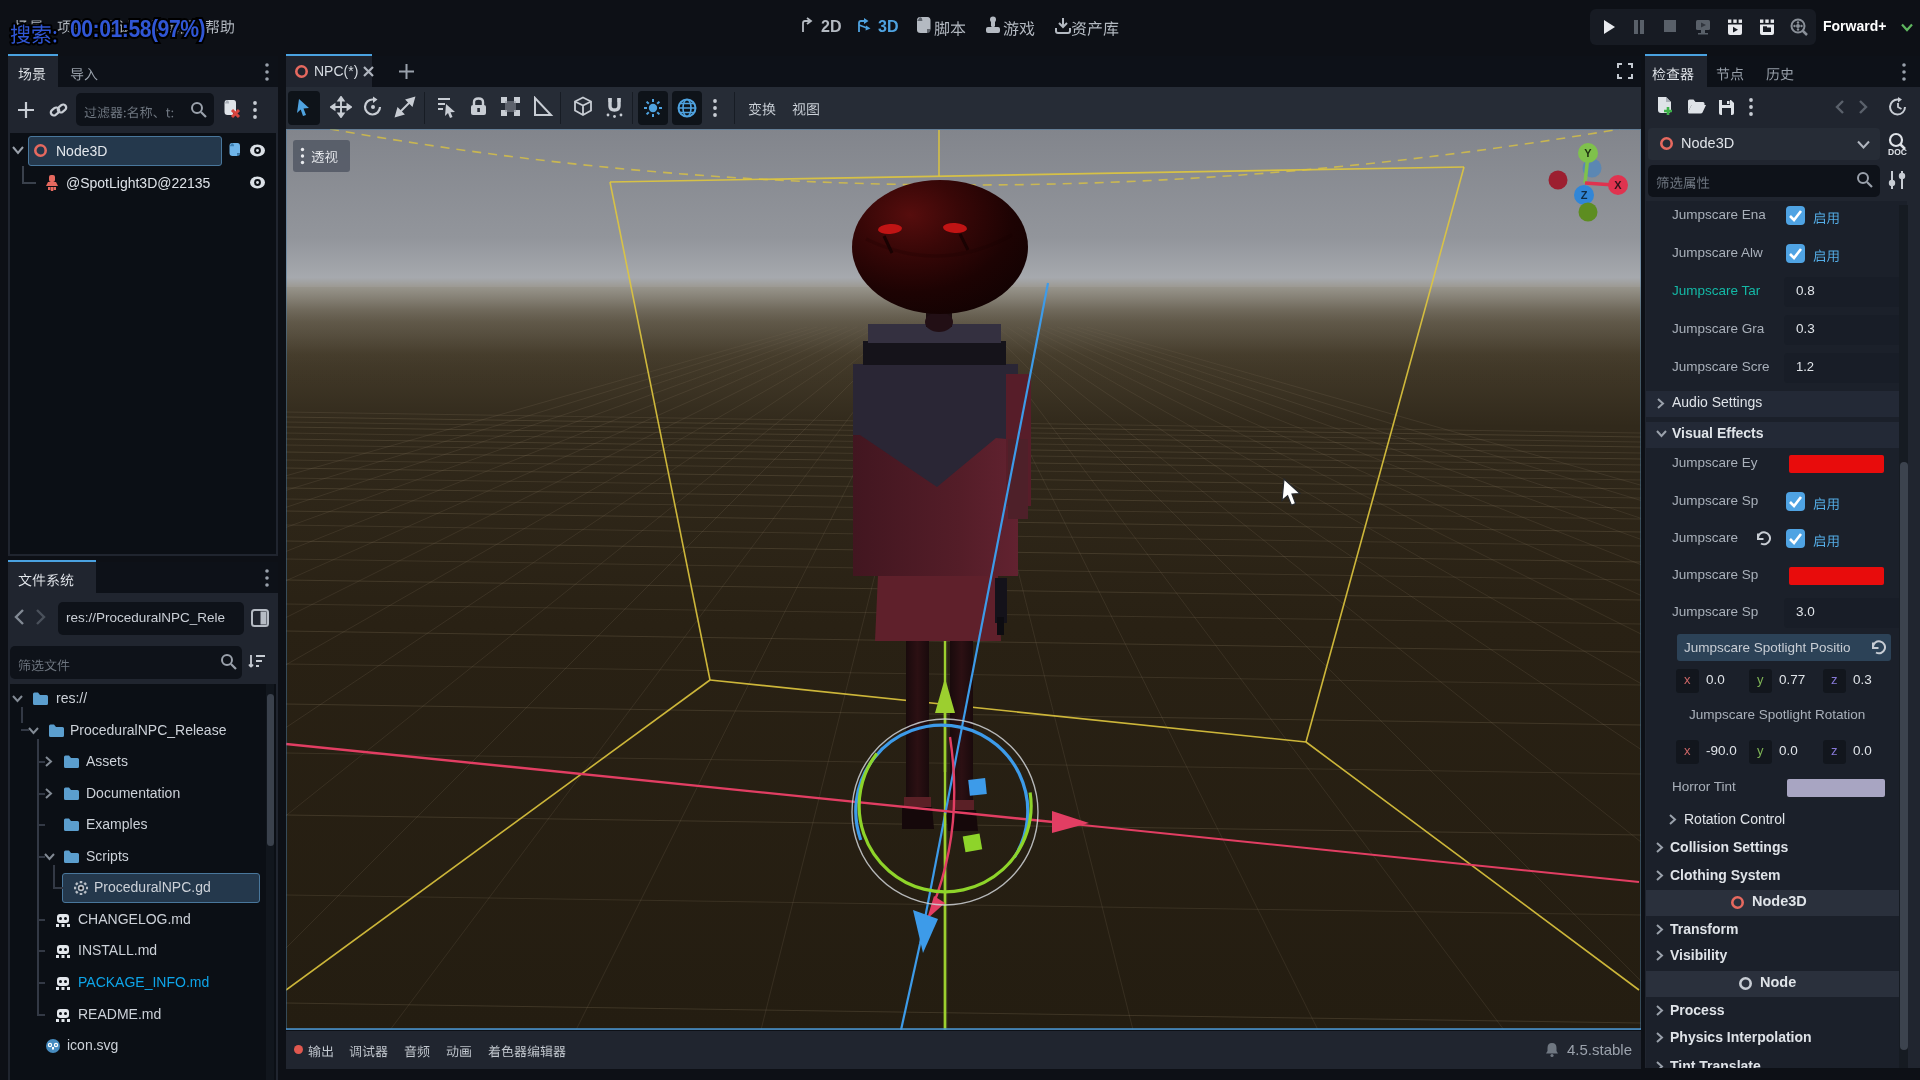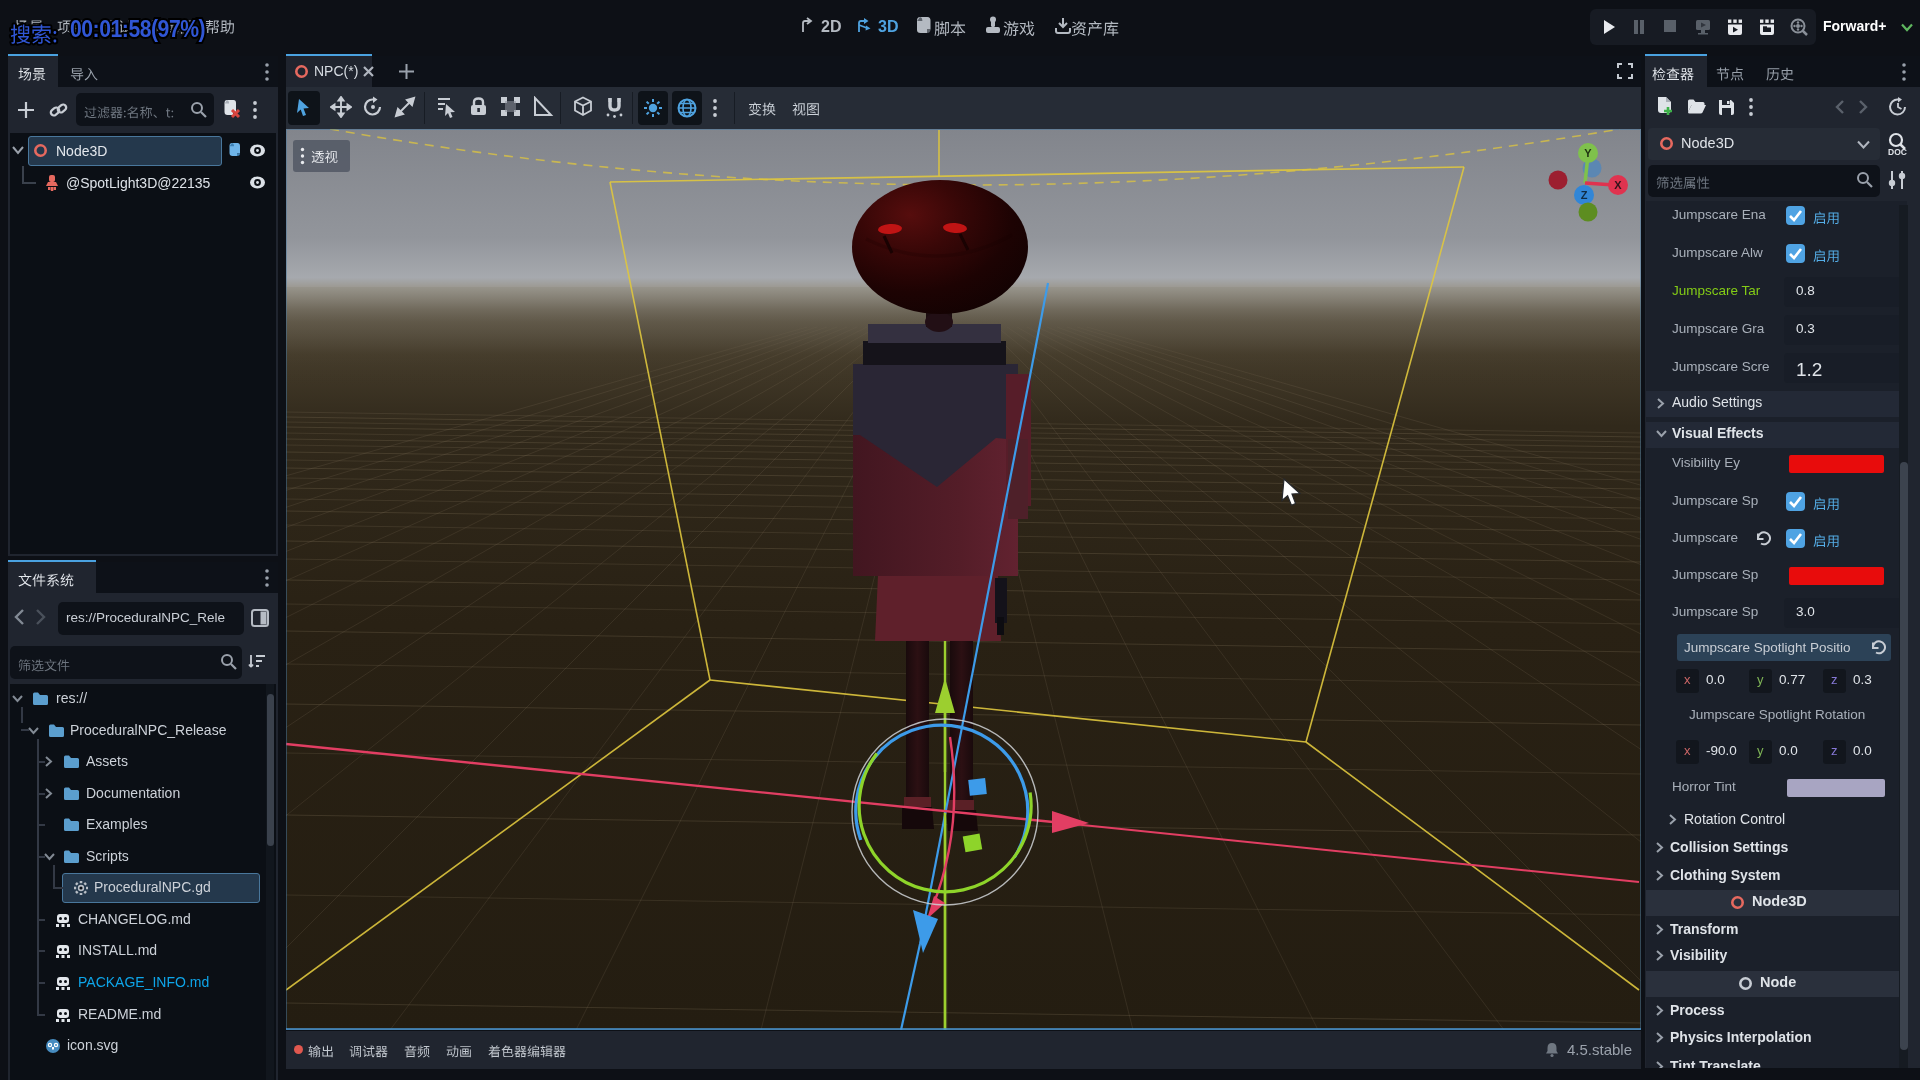--- a/index.html
+++ b/index.html
@@ -748,40 +748,40 @@
     <path transform="translate(0,14.9)" d="M3.7 -4.2V1.0H4.7V0.1H10.9V1.0H12.0V-4.2ZM4.7 -0.8V-3.3H10.9V-0.8ZM5.9 -11.1C6.2 -10.6 6.5 -9.9 6.7 -9.4H2.1V-6.2C2.1 -4.2 1.9 -1.5 0.5 0.4C0.7 0.5 1.1 0.9 1.3 1.1C2.7 -0.8 3.1 -3.6 3.1 -5.6H11.7V-9.4H7.3L7.8 -9.6C7.6 -10.0 7.2 -10.8 6.8 -11.4ZM3.1 -8.5H10.7V-6.6H3.1Z M15.6 -10.4V-5.5C15.6 -3.6 15.4 -1.2 13.9 0.5C14.2 0.6 14.6 0.9 14.7 1.1C15.8 0.0 16.2 -1.6 16.4 -3.1H19.8V1.0H20.8V-3.1H24.5V-0.3C24.5 -0.1 24.4 0.0 24.1 0.0C23.9 0.1 22.9 0.1 22.0 0.0C22.1 0.3 22.3 0.7 22.3 1.0C23.6 1.0 24.4 1.0 24.9 0.8C25.3 0.7 25.5 0.4 25.5 -0.3V-10.4ZM16.6 -9.4H19.8V-7.2H16.6ZM24.5 -9.4V-7.2H20.8V-9.4ZM16.6 -6.3H19.8V-4.0H16.5C16.6 -4.5 16.6 -5.0 16.6 -5.5ZM24.5 -6.3V-4.0H20.8V-6.3Z" fill="#55aee8"></path>
   </svg>
 <div class="txt" style="left:1672px;top:245px;font-size:13.5px;color:#a9b0ba">Jumpscare Alw</div>
 <svg class="abs" style="left:1786px;top:244px" width="20" height="20">
     <rect x="0" y="0" width="19" height="19" rx="4" fill="#4fa3e3"></rect>
     <path d="M4 10 L8 14 L15 5" stroke="#fff" stroke-width="2.6" fill="none"></path>
   </svg>
 <svg style="position:absolute;left:1813px;top:246px;overflow:visible" width="34" height="22">
     <path transform="translate(0,14.9)" d="M3.7 -4.2V1.0H4.7V0.1H10.9V1.0H12.0V-4.2ZM4.7 -0.8V-3.3H10.9V-0.8ZM5.9 -11.1C6.2 -10.6 6.5 -9.9 6.7 -9.4H2.1V-6.2C2.1 -4.2 1.9 -1.5 0.5 0.4C0.7 0.5 1.1 0.9 1.3 1.1C2.7 -0.8 3.1 -3.6 3.1 -5.6H11.7V-9.4H7.3L7.8 -9.6C7.6 -10.0 7.2 -10.8 6.8 -11.4ZM3.1 -8.5H10.7V-6.6H3.1Z M15.6 -10.4V-5.5C15.6 -3.6 15.4 -1.2 13.9 0.5C14.2 0.6 14.6 0.9 14.7 1.1C15.8 0.0 16.2 -1.6 16.4 -3.1H19.8V1.0H20.8V-3.1H24.5V-0.3C24.5 -0.1 24.4 0.0 24.1 0.0C23.9 0.1 22.9 0.1 22.0 0.0C22.1 0.3 22.3 0.7 22.3 1.0C23.6 1.0 24.4 1.0 24.9 0.8C25.3 0.7 25.5 0.4 25.5 -0.3V-10.4ZM16.6 -9.4H19.8V-7.2H16.6ZM24.5 -9.4V-7.2H20.8V-9.4ZM16.6 -6.3H19.8V-4.0H16.5C16.6 -4.5 16.6 -5.0 16.6 -5.5ZM24.5 -6.3V-4.0H20.8V-6.3Z" fill="#55aee8"></path>
   </svg>
-<div class="txt" style="left:1672px;top:283px;font-size:13.5px;color:#84cc16">Jumpscare Tar</div>
+<div class="txt" style="left:1672px;top:283px;font-size:13.5px;color:#14b8a6">Jumpscare Tar</div>
 <div class="abs" style="left:1784px;top:277px;width:120px;height:30px;background:#181d27;border-radius:4px"></div>
 <div class="txt" style="left:1796px;top:283px;font-size:13.5px;color:#dfe3e8">0.8</div>
 <div class="txt" style="left:1672px;top:321px;font-size:13.5px;color:#a9b0ba">Jumpscare Gra</div>
 <div class="abs" style="left:1784px;top:315px;width:120px;height:30px;background:#181d27;border-radius:4px"></div>
 <div class="txt" style="left:1796px;top:321px;font-size:13.5px;color:#dfe3e8">0.3</div>
 <div class="txt" style="left:1672px;top:359px;font-size:13.5px;color:#a9b0ba">Jumpscare Scre</div>
 <div class="abs" style="left:1784px;top:353px;width:120px;height:30px;background:#181d27;border-radius:4px"></div>
-<div class="txt" style="left:1796px;top:359px;font-size:19px;color:#dfe3e8">1.2</div>
+<div class="txt" style="left:1796px;top:359px;font-size:13px;color:#dfe3e8">1.2</div>
 <div class="abs" style="left:1646px;top:391px;width:260px;height:26px;background:#232936"></div>
 <svg class="abs" style="left:1656px;top:398px" width="11" height="12">
     <path d="M2 1 L7 5.5 L2 10" stroke="#9aa1ab" stroke-width="2" fill="none"></path>
   </svg>
 <div class="txt" style="left:1672px;top:394px;font-size:14px;font-weight:normal;color:#dfe3e8">Audio Settings</div>
 <div class="abs" style="left:1646px;top:422px;width:260px;height:26px;background:#232936"></div>
 <svg class="abs" style="left:1656px;top:429px" width="11" height="12">
     <path d="M1 2 L5.5 7 L10 2" stroke="#9aa1ab" stroke-width="2" fill="none"></path>
   </svg>
 <div class="txt" style="left:1672px;top:425px;font-size:14px;font-weight:bold;color:#dfe3e8">Visual Effects</div>
-<div class="txt" style="left:1672px;top:455px;font-size:13.5px;color:#a9b0ba">Visibility Ey</div>
+<div class="txt" style="left:1672px;top:455px;font-size:13.5px;color:#a9b0ba">Jumpscare Ey</div>
 <div class="abs" style="left:1789px;top:455px;width:95px;height:18px;background:#e80c0c;border-radius:2px"></div>
 <div class="txt" style="left:1672px;top:493px;font-size:13.5px;color:#a9b0ba">Jumpscare Sp</div>
 <svg class="abs" style="left:1786px;top:492px" width="20" height="20">
     <rect x="0" y="0" width="19" height="19" rx="4" fill="#4fa3e3"></rect>
     <path d="M4 10 L8 14 L15 5" stroke="#fff" stroke-width="2.6" fill="none"></path>
   </svg>
 <svg style="position:absolute;left:1813px;top:494px;overflow:visible" width="34" height="22">
     <path transform="translate(0,14.9)" d="M3.7 -4.2V1.0H4.7V0.1H10.9V1.0H12.0V-4.2ZM4.7 -0.8V-3.3H10.9V-0.8ZM5.9 -11.1C6.2 -10.6 6.5 -9.9 6.7 -9.4H2.1V-6.2C2.1 -4.2 1.9 -1.5 0.5 0.4C0.7 0.5 1.1 0.9 1.3 1.1C2.7 -0.8 3.1 -3.6 3.1 -5.6H11.7V-9.4H7.3L7.8 -9.6C7.6 -10.0 7.2 -10.8 6.8 -11.4ZM3.1 -8.5H10.7V-6.6H3.1Z M15.6 -10.4V-5.5C15.6 -3.6 15.4 -1.2 13.9 0.5C14.2 0.6 14.6 0.9 14.7 1.1C15.8 0.0 16.2 -1.6 16.4 -3.1H19.8V1.0H20.8V-3.1H24.5V-0.3C24.5 -0.1 24.4 0.0 24.1 0.0C23.9 0.1 22.9 0.1 22.0 0.0C22.1 0.3 22.3 0.7 22.3 1.0C23.6 1.0 24.4 1.0 24.9 0.8C25.3 0.7 25.5 0.4 25.5 -0.3V-10.4ZM16.6 -9.4H19.8V-7.2H16.6ZM24.5 -9.4V-7.2H20.8V-9.4ZM16.6 -6.3H19.8V-4.0H16.5C16.6 -4.5 16.6 -5.0 16.6 -5.5ZM24.5 -6.3V-4.0H20.8V-6.3Z" fill="#55aee8"></path>
   </svg>
 <div class="txt" style="left:1672px;top:530px;font-size:13.5px;color:#a9b0ba">Jumpscare</div>

